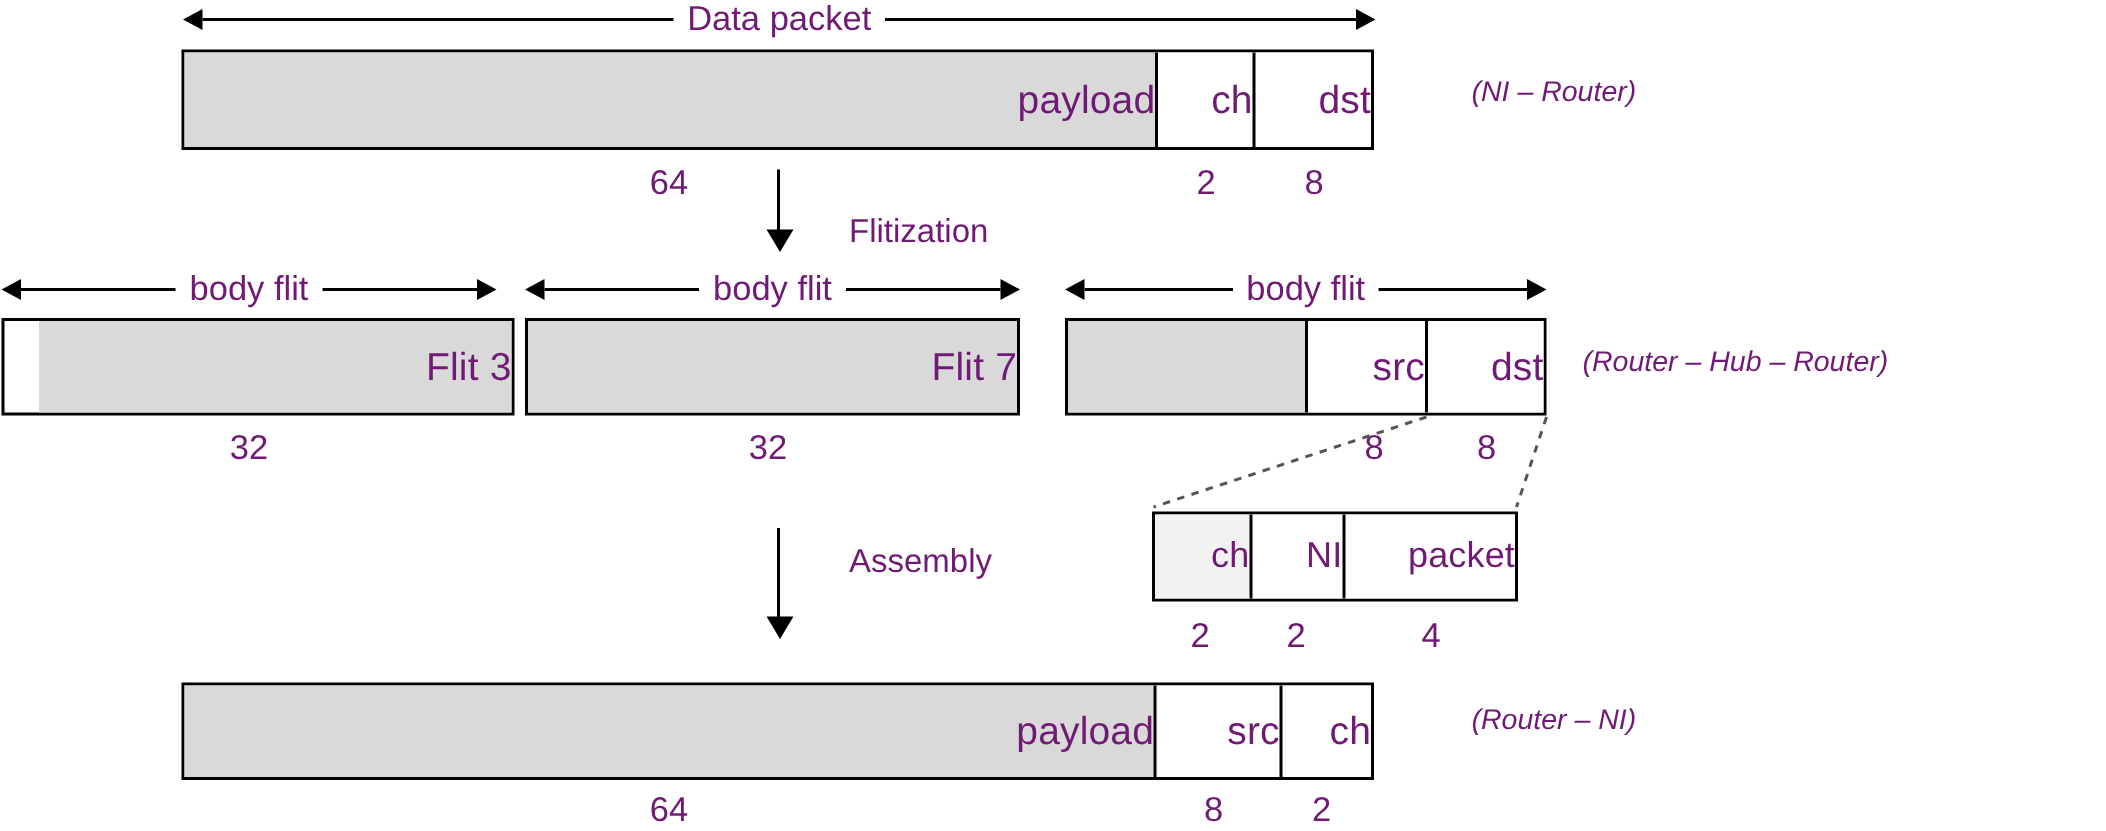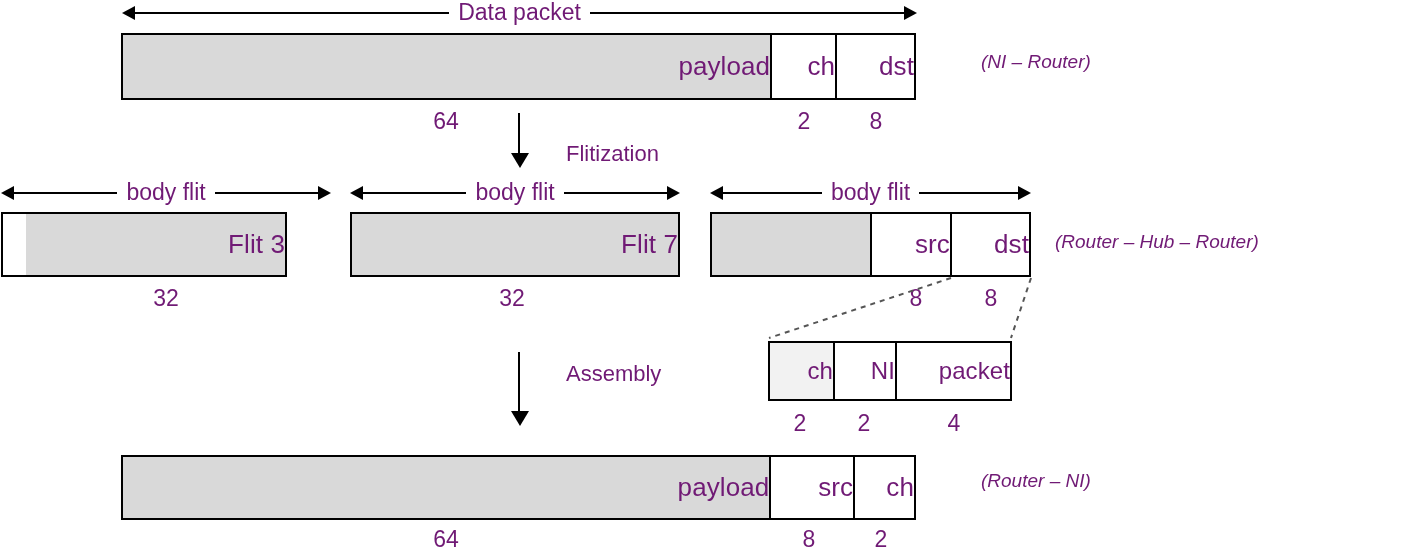--- a/index.html
+++ b/index.html
@@ -150,21 +150,21 @@
   </div>
   <div class="proclabel" style="left:566px; top:141px;">Flitization</div>
 
   <div class="spanrow" style="left:1px; top:180px; width:330px;">
     <span class="ahL"></span>
     <span class="ln"></span>
     <span class="cap">body flit</span>
     <span class="ln"></span>
     <span class="ahR"></span>
   </div>
-  <div class="box" style="left:1px; top:212px; width:286px; height:65px;padding-left:23px;">
+  <div class="box" style="left:1px; top:212px; width:342px; height:65px;padding-left:23px;">
     <div class="cell shaded" style="width:100%;">
       <span>Flit 3</span>
     </div>
   </div>
   <div class="dim" style="left:131px; top:285px; width:70px;">32</div>
 
   <div class="spanrow" style="left:350px; top:180px; width:330px;">
     <span class="ahL"></span>
     <span class="ln"></span>
     <span class="cap">body flit</span>

